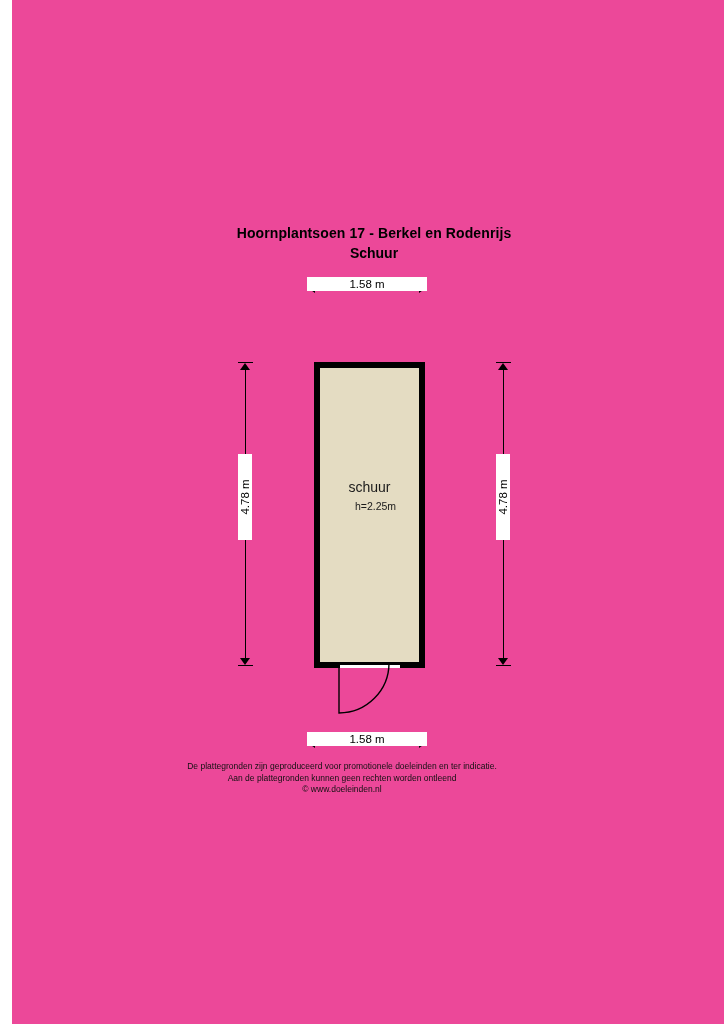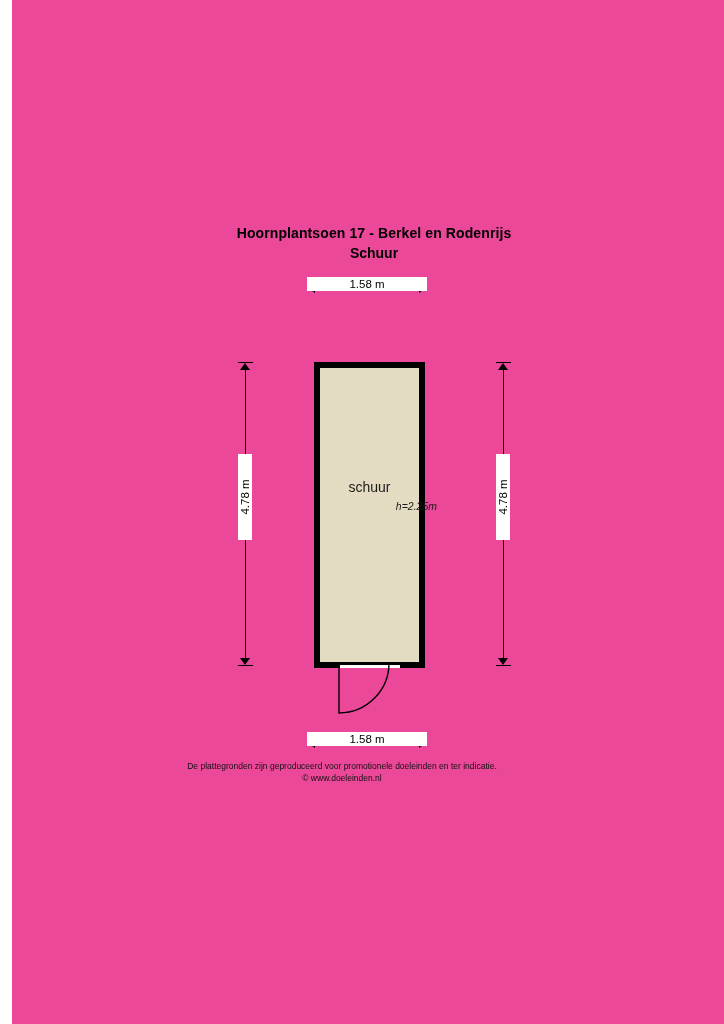--- a/index.html
+++ b/index.html
@@ -203,24 +203,23 @@
     width: 111px;
     text-align: center;
     font-size: 14px;
     color: #1a1a1a;
   }
   .room-height {
     position: absolute;
     left: 302px;
     top: 500px;
     width: 123px;
-    text-align: right;
+    text-align: center;
     font-size: 10.5px;
     color: #1a1a1a;
-    font-style: italic;
   }
 
   
   .door-opening {
     position: absolute;
     left: 328px;
     top: 662px;
     width: 60px;
     height: 6px;
     background: #ffffff;
@@ -300,16 +299,17 @@
 
   <div class="dim-bottom">
     <div class="line"></div>
     <div class="arrow-l"></div>
     <div class="arrow-r"></div>
     <div class="label">1.58 m</div>
   </div>
 
   <div class="footer">
     <div>De plattegronden zijn geproduceerd voor promotionele doeleinden en ter indicatie.</div>
+    <div>Aan de plattegronden kunnen geen rechten worden ontleend</div>
     <div>© www.doeleinden.nl</div>
   </div>
 
 </div>
 
 </body></html>

